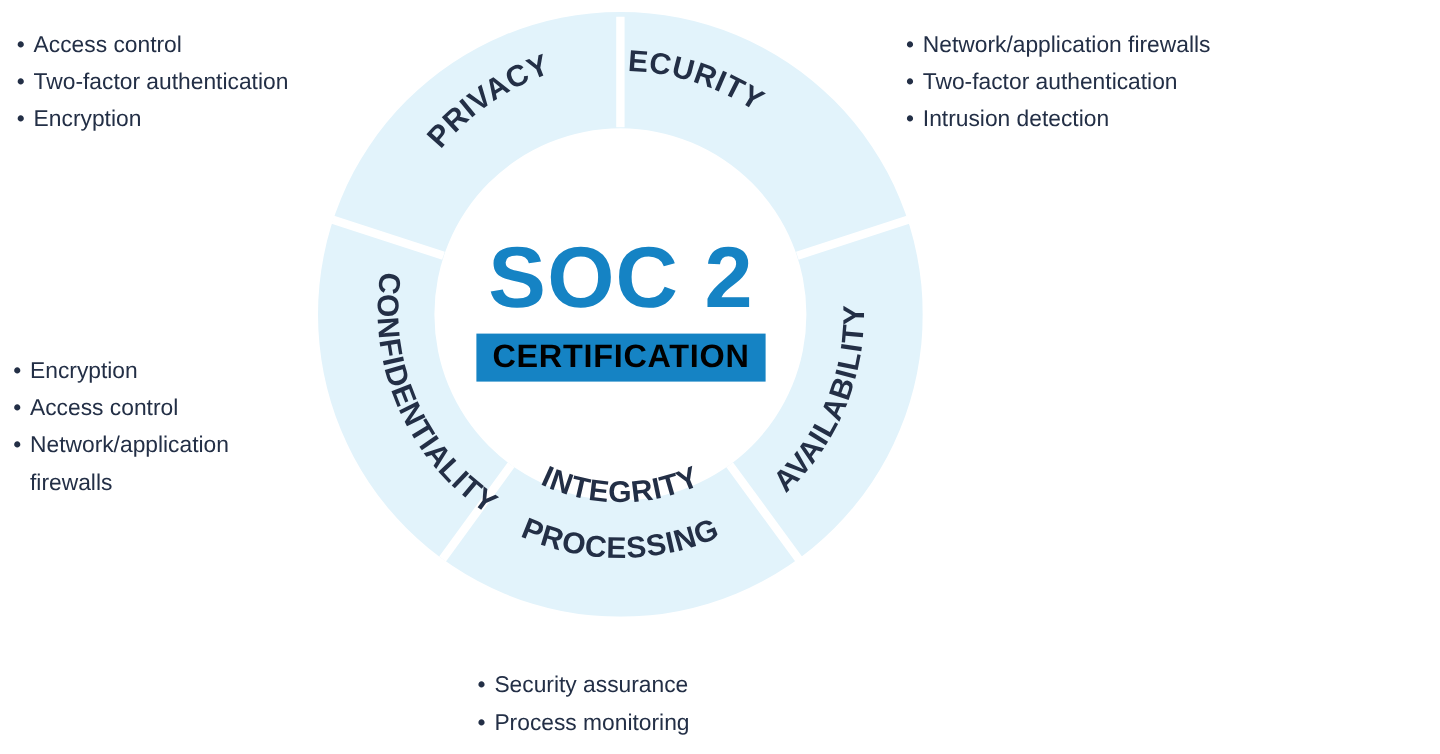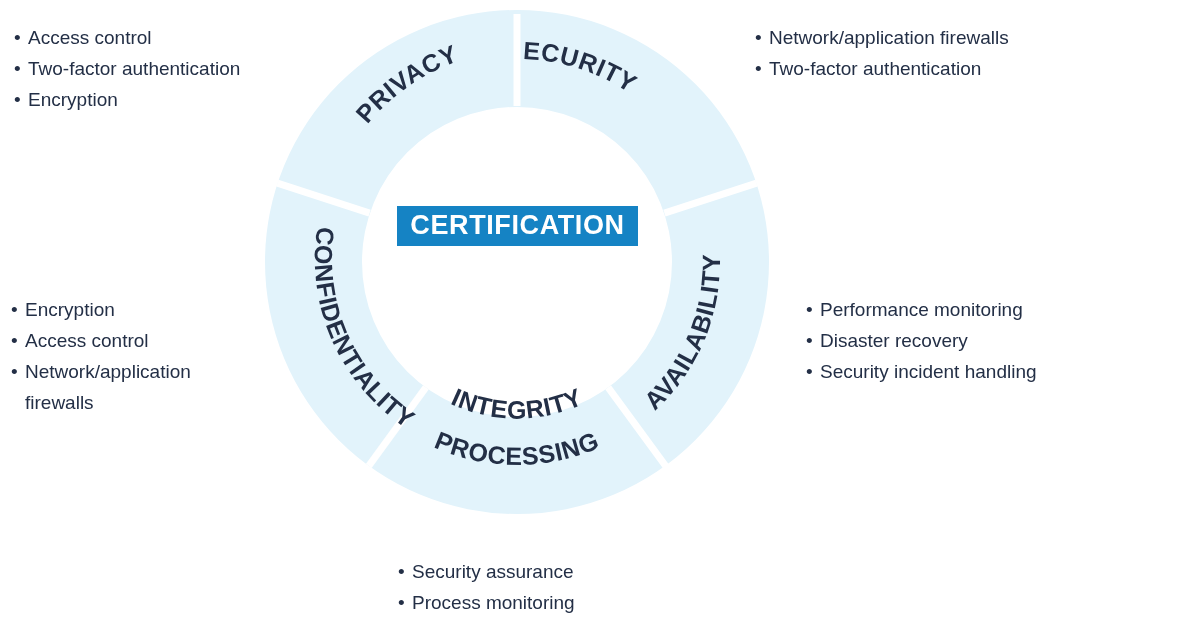--- a/index.html
+++ b/index.html
@@ -55,21 +55,21 @@
     font-size: 72px;
     font-weight: 700;
     letter-spacing: 1px;
     line-height: 1;
     margin: 0;
   }
   #cert-badge {
     display: inline-block;
     margin-top: 10px;
     background: #1583c4;
-    color: #ffffff;
+    color: #000000;
     font-size: 27px;
     font-weight: 700;
     letter-spacing: 0.6px;
     padding: 5px 13px 6px 13px;
     line-height: 1.08;
   }
 
   
   .bullet-list {
     position: absolute;
@@ -154,44 +154,41 @@
         </text>
 
         <text fill="#232f46">
           <textPath href="#pathPrivacy" startOffset="50%" text-anchor="middle">PRIVACY</textPath>
         </text>
       </g>
     </svg>
   </div>
 
   <div id="center-block">
+    <div id="soc2-title" style="color: rgb(21, 131, 196);">SOC 2</div>
     <div id="cert-badge" style="background: rgb(21, 131, 196);">CERTIFICATION</div>
   </div>
 
   <ul class="bullet-list" id="list-privacy" style="color: rgb(35, 47, 70);">
     <li>Access control</li>
     <li>Two-factor authentication</li>
     <li>Encryption</li>
   </ul>
 
   <ul class="bullet-list" id="list-security" style="color: rgb(35, 47, 70);">
     <li>Network/application firewalls</li>
     <li>Two-factor authentication</li>
+    <li>Intrusion detection</li>
   </ul>
 
   <ul class="bullet-list" id="list-confid" style="color: rgb(35, 47, 70);">
     <li>Encryption</li>
     <li>Access control</li>
     <li>Network/application firewalls</li>
   </ul>
 
-  <ul class="bullet-list" id="list-avail" style="color: rgb(35, 47, 70);">
-    <li>Performance monitoring</li>
-    <li>Disaster recovery</li>
-    <li>Security incident handling</li>
-  </ul>
 
   <ul class="bullet-list" id="list-processing" style="color: rgb(35, 47, 70);">
     <li>Security assurance</li>
     <li>Process monitoring</li>
   </ul>
 
 </div>
 
 </body></html>

